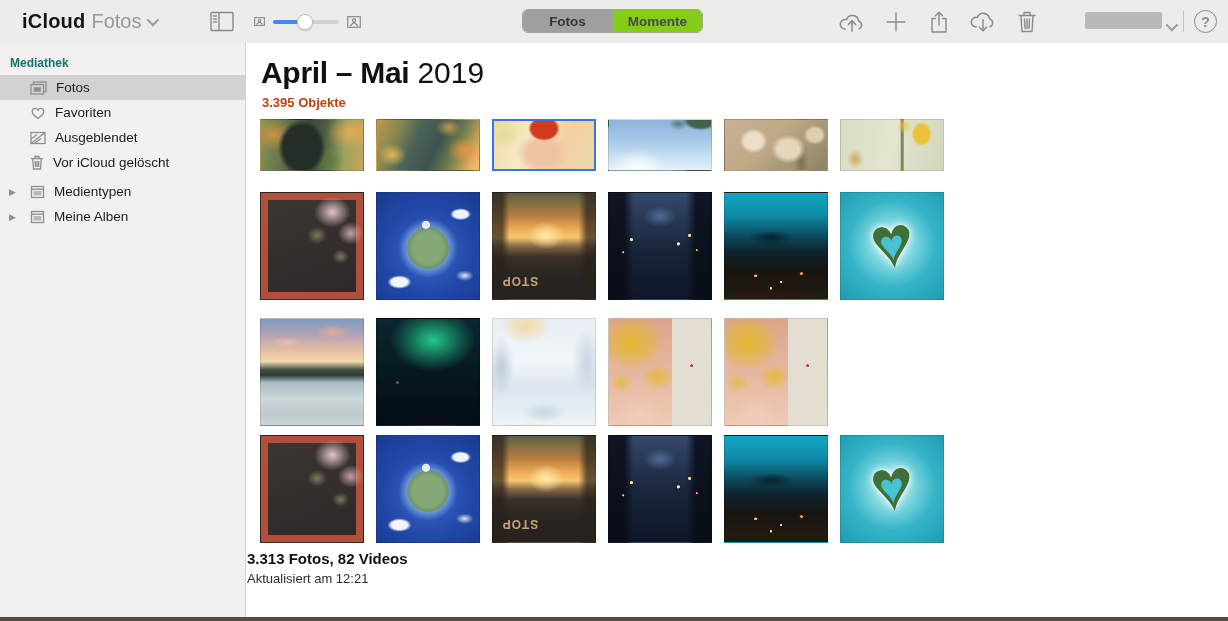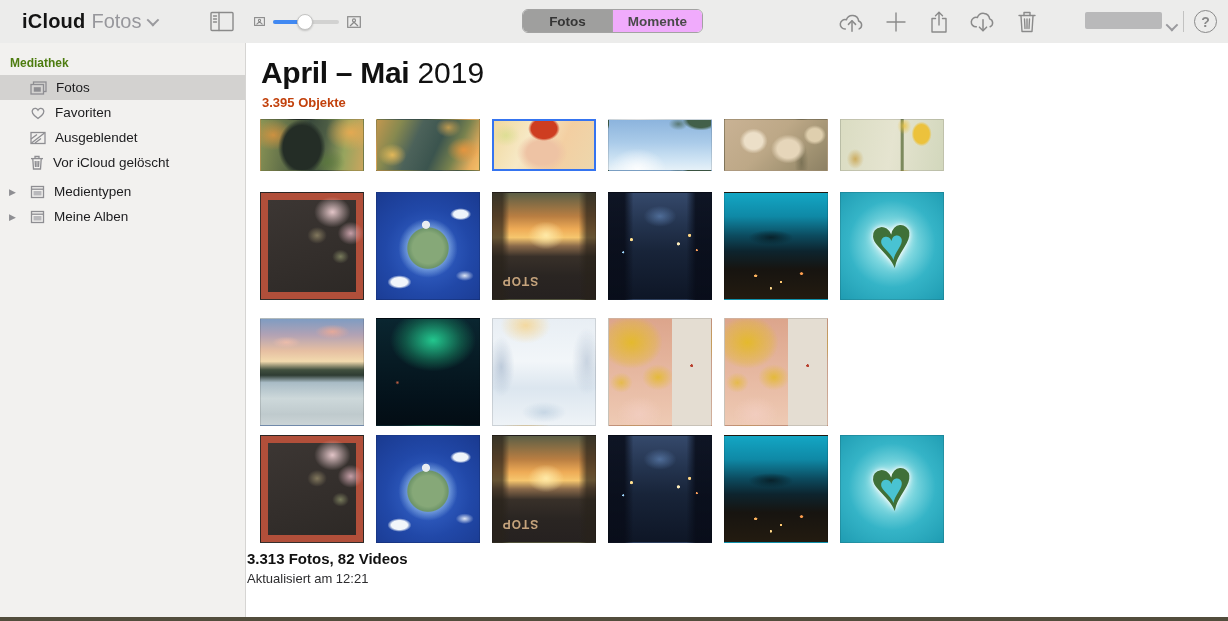--- a/index.html
+++ b/index.html
@@ -17,34 +17,34 @@
   .tb-icon svg { stroke:#8a8a8a; fill:none; stroke-width:1.4; stroke-linecap:round; stroke-linejoin:round; }
 
   
   .zoom-wrap { position:absolute; left:254px; top:0; height:43px; display:flex; align-items:center; gap:8px; }
   .slider { position:relative; width:66px; height:4px; border-radius:2px; background:#d2d2d1; }
   .slider-fill { position:absolute; left:0; top:0; height:4px; border-radius:2px; background:#4189f2; }
   .slider-thumb { position:absolute; top:50%; width:16px; height:16px; border-radius:50%; background:#fff; border:1px solid #c4c4c3; transform:translate(-50%,-50%); box-shadow:0 1px 2px rgba(0,0,0,.18); }
 
   
   .seg { position:absolute; left:522px; top:9px; width:181px; height:24px; border:1px solid #a3a3a2; border-radius:6px; display:flex; overflow:hidden; background:#fff; }
-  .seg-btn { flex:1; display:flex; align-items:center; justify-content:center; font-size:13.5px; font-weight:bold; color:#4a4a4a; background:#f0abfc; border:none; cursor:default; }
+  .seg-btn { flex:1; display:flex; align-items:center; justify-content:center; font-size:13.5px; font-weight:bold; color:#4a4a4a; background:#84cc16; border:none; cursor:default; }
   .seg-btn.sel { background:#9f9f9e; color:#353535; }
   .seg-btn + .seg-btn { border-left:1px solid #a3a3a2; }
 
   
   .account-box { position:absolute; left:1085px; top:12px; width:77px; height:17px; background:#b9b9ba; border-radius:2px; }
   .account-chev { position:absolute; left:1166px; top:17px; }
   .account-chev .chev { border-color:#9a9a9e; }
   .v-divider { position:absolute; left:1183px; top:11px; width:1px; height:21px; background:#c2c2c1; }
   .help-btn { position:absolute; left:1194px; top:10px; width:23px; height:23px; border:1.5px solid #8a8a8a; border-radius:50%; color:#8a8a8a; font-size:14px; font-weight:bold; display:flex; align-items:center; justify-content:center; background:transparent; }
 
   
   .sidebar { position:absolute; left:0; top:43px; width:246px; height:574px; background:#f2f1ef; border-right:1px solid #d6d5d3; padding-top:8px; }
-  .side-title { height:24px; line-height:24px; padding-left:10px; font-size:12px; font-weight:bold; color:#4d7c0f; }
+  .side-title { height:24px; line-height:24px; padding-left:10px; font-size:12px; font-weight:bold; color:#0f766e; }
   .side-item { position:relative; height:25px; display:flex; align-items:center; padding-left:30px; gap:9px; font-size:13.5px; color:#1c1c1e; cursor:default; }
   .side-item.sel { background:#d3d2d0; }
   .side-item svg { stroke:#8e8e92; fill:none; stroke-width:1.3; flex:0 0 auto; }
   .disc { position:absolute; left:9px; top:50%; transform:translateY(-50%); font-size:9px; color:#8e8e92; }
   .alben-gap { height:4px; }
 
   
   .main { position:absolute; left:247px; top:43px; width:981px; height:461px; background:#fff; }
   .page-title { position:absolute; left:14px; top:13px; font-size:30px; color:#111; white-space:nowrap; }
   .page-title b { font-weight:bold; letter-spacing:-.3px; }

